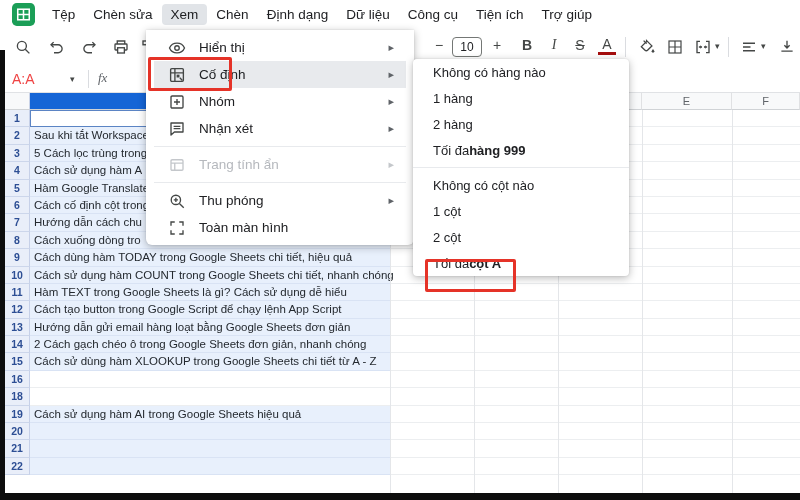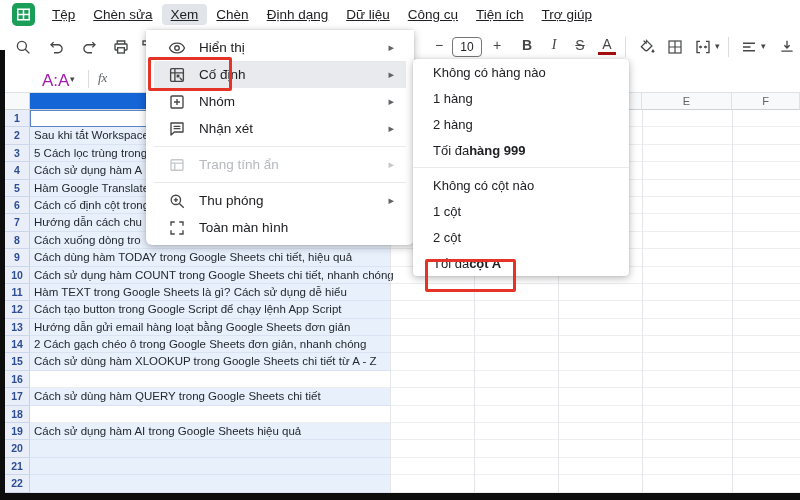--- a/index.html
+++ b/index.html
@@ -13,21 +13,21 @@
   .mb-item{font-size:13.5px;padding:3px 9px;border-radius:4px;white-space:nowrap;cursor:default;}
   .mb-item.active{background:#e1e4e8;}
   #toolbar{position:absolute;left:0;top:28px;width:800px;height:38px;background:#fff;z-index:2;}
   .tbi{position:absolute;top:10px;width:18px;height:18px;color:#444746;display:flex;align-items:center;justify-content:center;}
   .tbi svg{width:18px;height:18px;}
   .tbtxt{position:absolute;top:9px;font-size:14px;color:#444746;width:18px;text-align:center;}
   .caret{position:absolute;top:13px;font-size:9px;color:#444746;}
   .tb-div{position:absolute;top:9px;width:1px;height:20px;background:#dadce0;}
   #font-size-box{position:absolute;left:452px;top:9px;width:28px;height:18px;border:1px solid #747775;border-radius:4px;font-size:12px;line-height:18px;text-align:center;color:#202124;}
   #formula-row{position:absolute;left:0;top:66px;width:800px;height:26px;background:#fff;border-bottom:1px solid #e0e2e5;z-index:2;}
-  #name-box{position:absolute;left:12px;top:5px;font-size:17px;color:#a21caf;margin-left:30px;}
+  #name-box{position:absolute;left:12px;top:5px;font-size:14px;color:#ef4444;}
   #name-caret{position:absolute;left:70px;top:8px;font-size:9px;color:#444746;}
   #fx-div{position:absolute;left:88px;top:4px;width:1px;height:18px;background:#dadce0;}
   #fx-label{position:absolute;left:98px;top:4px;font-size:13px;font-style:italic;font-family:"Liberation Serif",serif;color:#5f6368;}
   
   #sheet{position:absolute;left:5px;top:92px;width:795px;height:401px;background:#fff;z-index:1;overflow:hidden;}
   #corner-box{position:absolute;left:0;top:0;width:25px;height:18px;background:#f8f9fa;border-right:1px solid #c9d3e8;border-bottom:1px solid #d0d3d6;box-sizing:border-box;}
   #col-headers{position:absolute;left:25px;top:0;height:18px;display:flex;}
   .col-h{height:18px;box-sizing:border-box;background:#f8f9fa;border-right:1px solid #e0e1e3;border-bottom:1px solid #d0d3d6;
     font-size:11px;color:#5f6368;display:flex;align-items:center;justify-content:center;}
   .col-h.sel{background:var(--accent-blue);color:#fff;border-right-color:var(--accent-blue);}
@@ -64,21 +64,21 @@
 </style>
 </head>
 <body>
 
 <div id="menubar">
   <span id="logo"><svg viewBox="0 0 24 24">
         <rect width="24" height="24" rx="5" fill="#1b9e57"></rect>
         <rect x="6" y="6.5" width="12" height="11" fill="none" stroke="#fff" stroke-width="1.6"></rect>
         <path d="M6 12h12M12 6.5v11" stroke="#fff" stroke-width="1.6"></path>
       </svg></span>
-  <div id="menubar-items" style="display:flex;align-items:center;text-decoration:underline;">
+  <div id="menubar-items" style="display:flex;align-items:center;">
       <div class="mb-item">Tệp</div>
       <div class="mb-item">Chèn sửa</div>
       <div class="mb-item active">Xem</div>
       <div class="mb-item">Chèn</div>
       <div class="mb-item">Định dạng</div>
       <div class="mb-item">Dữ liệu</div>
       <div class="mb-item">Công cụ</div>
       <div class="mb-item">Tiện ích</div>
       <div class="mb-item">Trợ giúp</div>
     </div>
@@ -249,24 +249,20 @@
         <div class="cellA">2 Cách gạch chéo ô trong Google Sheets đơn giản, nhanh chóng</div>
       </div>
       <div class="grow">
         <div class="rnum">15</div>
         <div class="cellA">Cách sử dùng hàm XLOOKUP trong Google Sheets chi tiết từ A - Z</div>
       </div>
       <div class="grow">
         <div class="rnum">16</div>
       </div>
       <div class="grow">
-        <div class="rnum">17</div>
-        <div class="cellA">Cách sử dùng hàm QUERY trong Google Sheets chi tiết</div>
-      </div>
-      <div class="grow">
         <div class="rnum">18</div>
       </div>
       <div class="grow">
         <div class="rnum">19</div>
         <div class="cellA">Cách sử dụng hàm AI trong Google Sheets hiệu quả</div>
       </div>
       <div class="grow">
         <div class="rnum">20</div>
         <div class="cellA"></div>
       </div>

